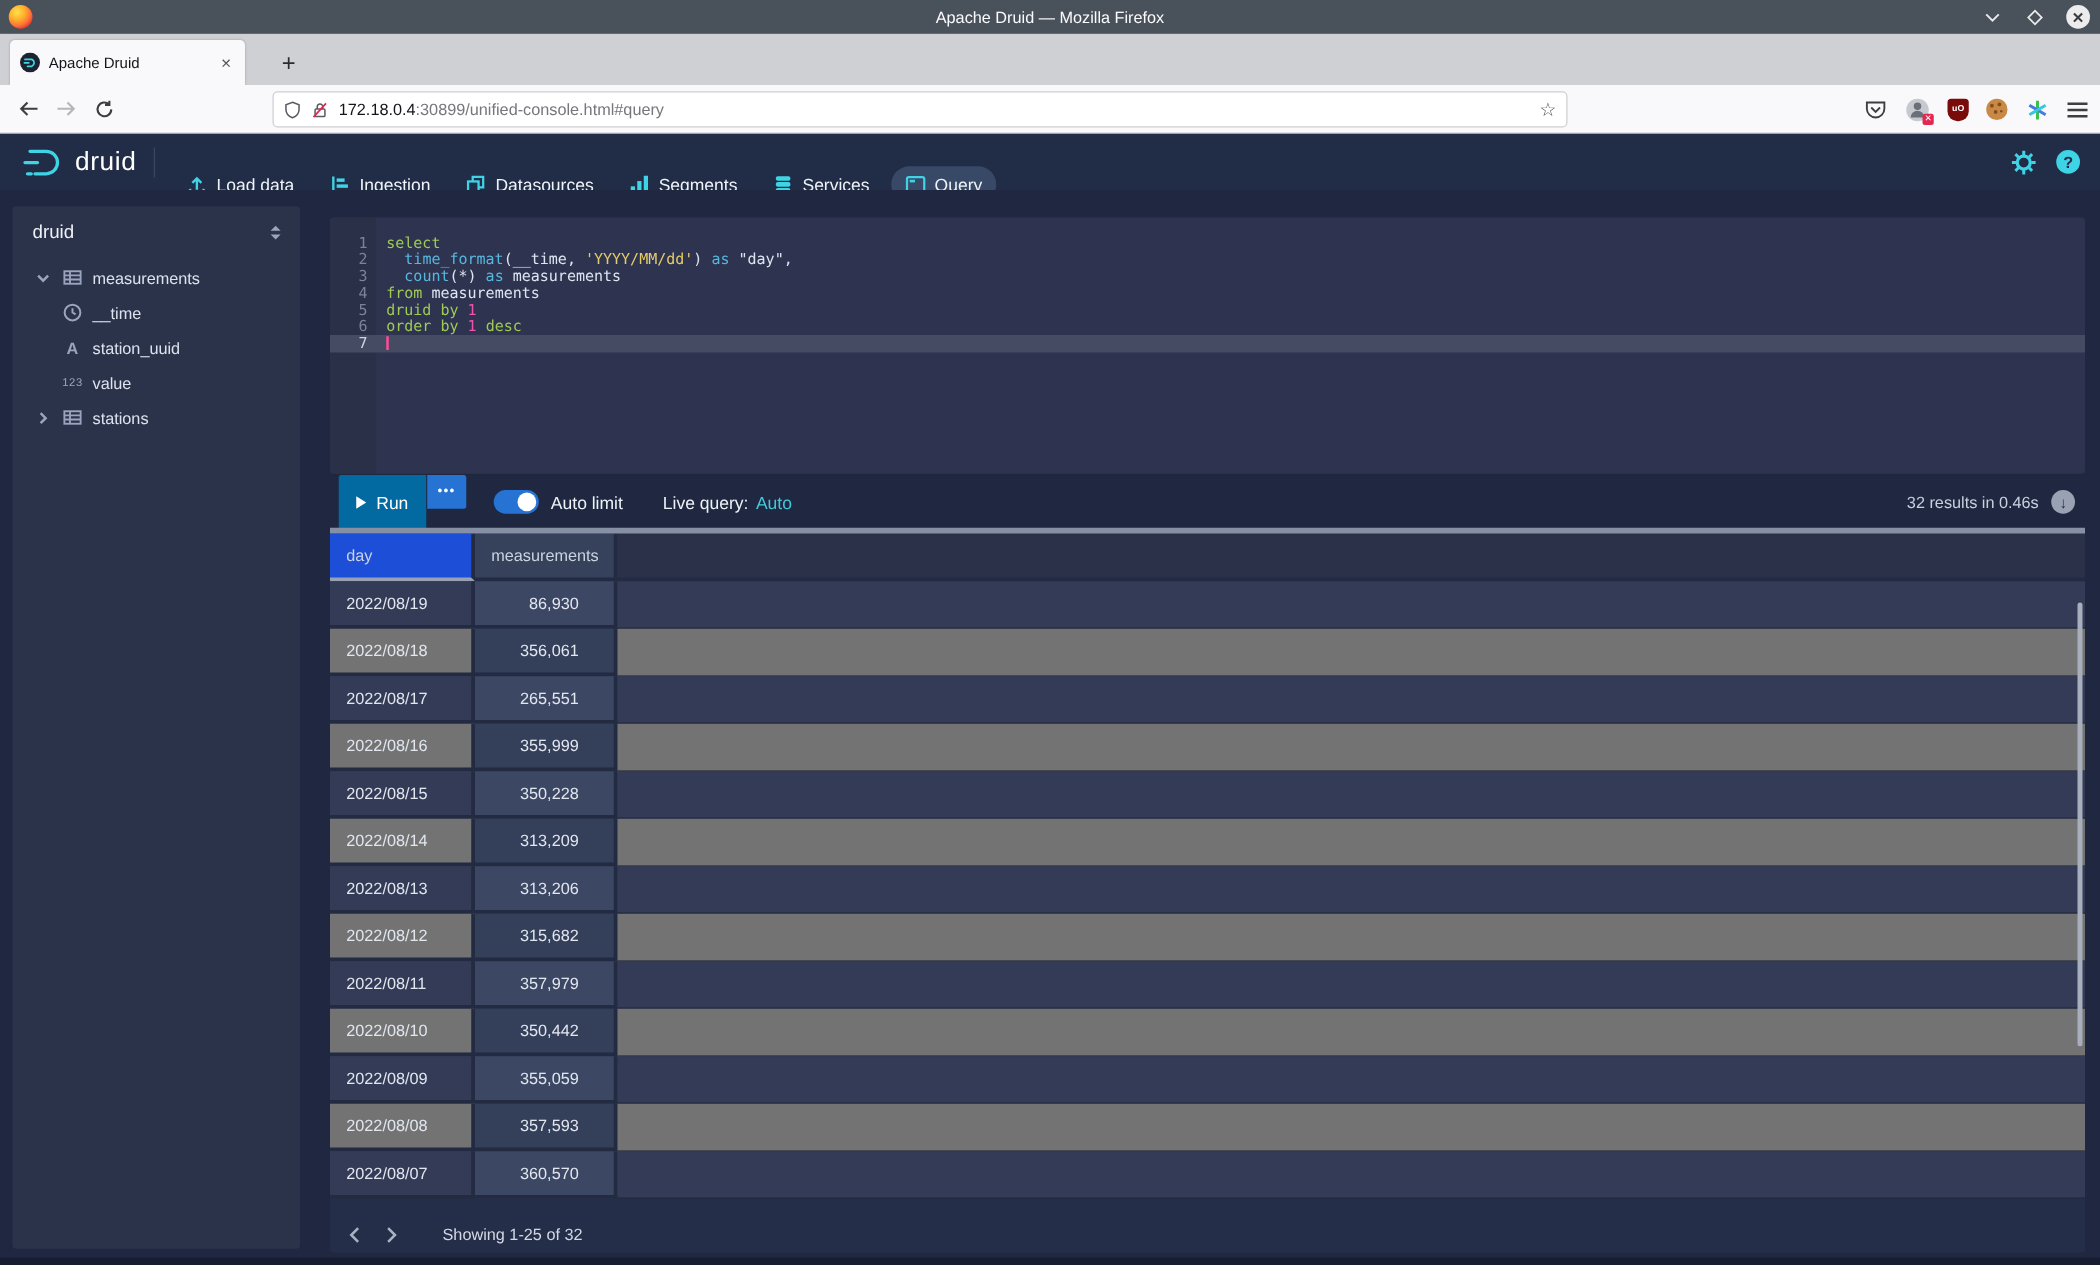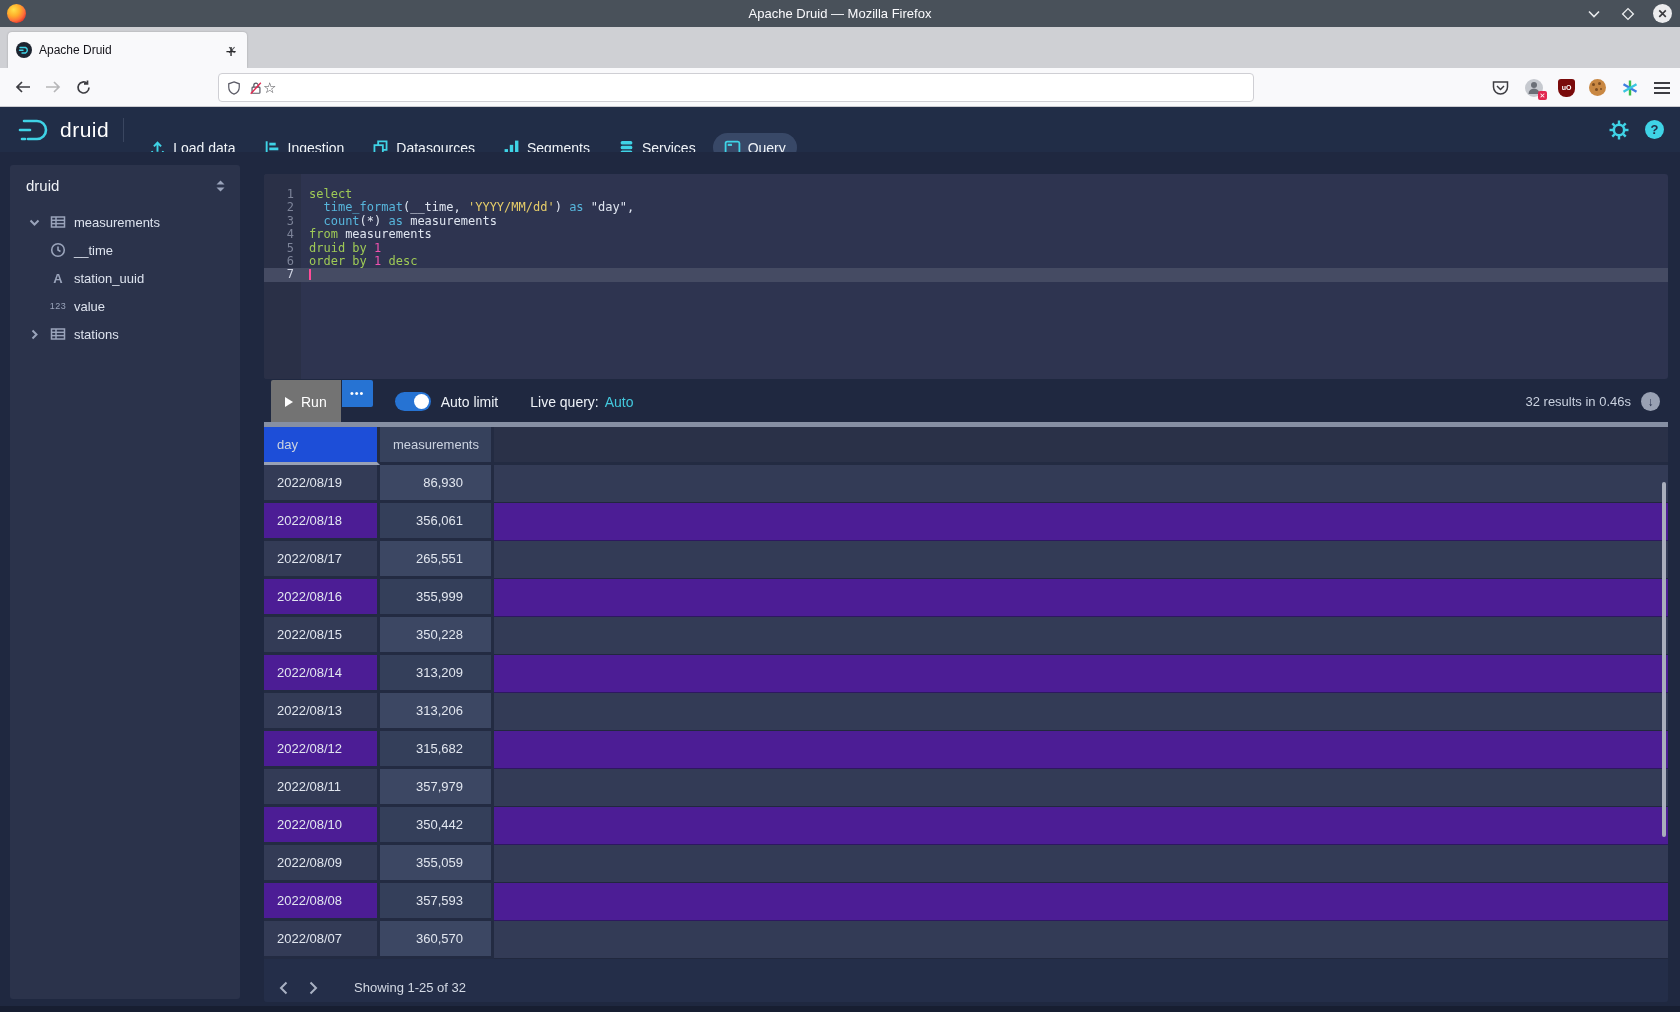--- a/index.html
+++ b/index.html
@@ -11,21 +11,21 @@
   .titlebar { position:absolute; left:0; top:0; width:1680px; height:27px; background:#49515a;
               display:flex; align-items:center; }
   .ff-logo { position:absolute; left:7px; top:4px; width:19px; height:19px; border-radius:50%;
              background:radial-gradient(circle at 35% 30%, #ffe14a 0%, #ffae2b 35%, #ff7139 60%, #e3312b 80%, #b5007f 100%); }
   .win-title { flex:1; text-align:center; color:#fbfbfe; font-size:13px; }
   .win-controls { position:absolute; right:8px; top:0; height:27px; display:flex; align-items:center; gap:16px; }
   .win-btn { color:#e8eaec; font-size:13px; display:flex; align-items:center; justify-content:center; width:18px; height:18px; }
   .win-close { background:#ececee; border-radius:50%; color:#3a3a3e; font-size:12px; font-weight:bold; width:19px; height:19px; }
 
   .tabstrip { position:absolute; left:0; top:27px; width:1680px; height:41px; background:#cfd0d4; }
-  .tab { position:absolute; left:8px; top:5px; width:239px; height:36px; background:#f9f9fb;
+  .tab { position:absolute; left:8px; top:5px; width:188px; height:36px; background:#f9f9fb;
          border-radius:4px 4px 0 0; display:flex; align-items:center; padding:0 8px; box-shadow:0 0 2px rgba(0,0,0,.25); }
   .tab-title { flex:1; font-size:12px; color:#15141a; margin-left:7px; white-space:nowrap; overflow:hidden; }
   .tab-close { color:#55565b; font-size:14px; padding:0 3px; }
   .newtab { position:absolute; left:218px; top:12px; width:26px; height:26px; display:flex; align-items:center;
             justify-content:center; color:#2b2b2e; font-size:19px; border-radius:4px; }
 
   .toolbar { position:absolute; left:0; top:68px; width:1680px; height:39px; background:#f9f9fb;
              border-bottom:1px solid #ccccd1; display:flex; align-items:center; }
   .nav-btn { width:30px; height:28px; display:flex; align-items:center; justify-content:center;
              color:#3d3d42; font-size:16px; }
@@ -87,21 +87,21 @@
   .ed-num { position:absolute; left:0; width:30px; text-align:right; color:#7c8398; }
   .ed-line.active .ed-num { color:#cfd4e2; }
   .ed-code { position:absolute; left:45px; }
   .tk-kw { color:#9fca56; } .tk-fn { color:#57b6dc; } .tk-str { color:#e6cd69; }
   .tk-num { color:#f052b0; } .tk-pl { color:#dfe5f0; }
   .caret { position:absolute; left:45px; top:1px; width:2px; height:11px; background:#ff4c98; }
 
   
   .runbar { position:absolute; left:264px; top:231px; width:1404px; height:37px; display:flex; align-items:center; }
   .btn-group { display:flex; margin-left:7px; }
-  .run-btn { height:44px; background:#737373; color:#fff; font-size:14px; display:flex; align-items:center;
+  .run-btn { height:44px; background:#0369a1; color:#fff; font-size:14px; display:flex; align-items:center;
              gap:8px; padding:0 14px; border-radius:2px 0 0 2px; }
   .play { width:0; height:0; border-left:8px solid #fff; border-top:5px solid transparent; border-bottom:5px solid transparent; }
   .more-btn { height:27px; width:32px; background:#2673d3; color:#fff; display:flex; align-items:center;
               justify-content:center; font-size:11px; letter-spacing:1px; border-radius:0 2px 2px 0;
               border-left:1px solid #1f2840; }
   .toggle-wrap { display:flex; align-items:center; gap:10px; margin-left:22px; }
   .toggle { width:36px; height:19px; background:#2673d3; border-radius:10px; position:relative; }
   .knob { position:absolute; right:2px; top:2px; width:15px; height:15px; background:#fff; border-radius:50%; }
   .rb-label { color:#eef2f7; font-size:14px; }
   .live-wrap { display:flex; align-items:flex-end; gap:6px; margin-left:32px; }
@@ -118,21 +118,21 @@
   .th { font-size:13px; color:#ccd3e0; line-height:35px; padding-left:13px; border-bottom:3px solid #232b42; }
   .th-day { width:116px; background:#1d4ed8; border-right:3px solid #232b42; border-bottom:3px solid #99a1b5; }
   .th-m { width:114px; background:#36415c; border-right:3px solid #232b42; }
   .th-fill { flex:1; background:#2a3148; }
   .trow { display:flex; height:38px; }
   .td { font-size:13px; color:#e1e6ef; line-height:35px; border-bottom:3px solid #232b42; }
   .td-day { width:116px; padding-left:13px; border-right:3px solid #232b42; }
   .td-m { width:114px; text-align:right; padding-right:28px; border-right:3px solid #232b42; }
   .td-fill { flex:1; border-bottom:1px solid rgba(12,18,34,.45); }
   .trow.odd  .td { background:#333b56; }
-  .trow.even .td { background:#4c1d95; }
+  .trow.even .td { background:#737373; }
   .trow.odd  .td-m { background:#3c4763; }
   .trow.even .td-m { background:#343f5a; }
   .vscroll { position:absolute; right:2px; top:55px; width:4px; height:355px; background:#a9aebc; border-radius:2px; }
 
   .pager { position:absolute; left:0; bottom:0; width:100%; height:29px; background:#242e49;
            display:flex; align-items:center; }
   .pg-btn { width:30px; height:29px; display:flex; align-items:center; justify-content:center; }
   .pg-text { color:#d3d9e4; font-size:13px; margin-left:26px; }
 </style>
 </head>
@@ -189,20 +189,21 @@
 
   <div class="urlbar">
     <svg width="14" height="16" viewBox="0 0 16 16">
       <path d="M8 1l6 2.2v4c0 4-2.6 6.6-6 7.8-3.4-1.2-6-3.8-6-7.8v-4z" fill="none" stroke="#5b5b66" stroke-width="1.4"></path>
     </svg>
     <svg width="14" height="16" viewBox="0 0 16 16" style="margin-left:8px">
       <rect x="3.5" y="7" width="9" height="7" rx="1" fill="none" stroke="#5b5b66" stroke-width="1.4"></rect>
       <path d="M5.5 7V5a2.5 2.5 0 0 1 5 0v2" fill="none" stroke="#5b5b66" stroke-width="1.4"></path>
       <line x1="2" y1="14.5" x2="13.5" y2="2" stroke="#e22850" stroke-width="1.6"></line>
     </svg>
+    <div class="url-text"><span class="url-host">172.18.0.4</span><span class="url-rest">:30899/unified-console.html#query</span></div>
     <span class="star">☆</span>
   </div>
 
   <div class="tb-right">
     <div class="ext-ico">
       <svg width="17" height="16" viewBox="0 0 17 16">
           <path d="M1.5 2h14v5a7 7 0 0 1-14 0z" fill="none" stroke="#3d3d42" stroke-width="1.5"></path>
           <polyline points="5,6 8.5,9.5 12,6" fill="none" stroke="#3d3d42" stroke-width="1.5"></polyline>
         </svg>
     </div>

